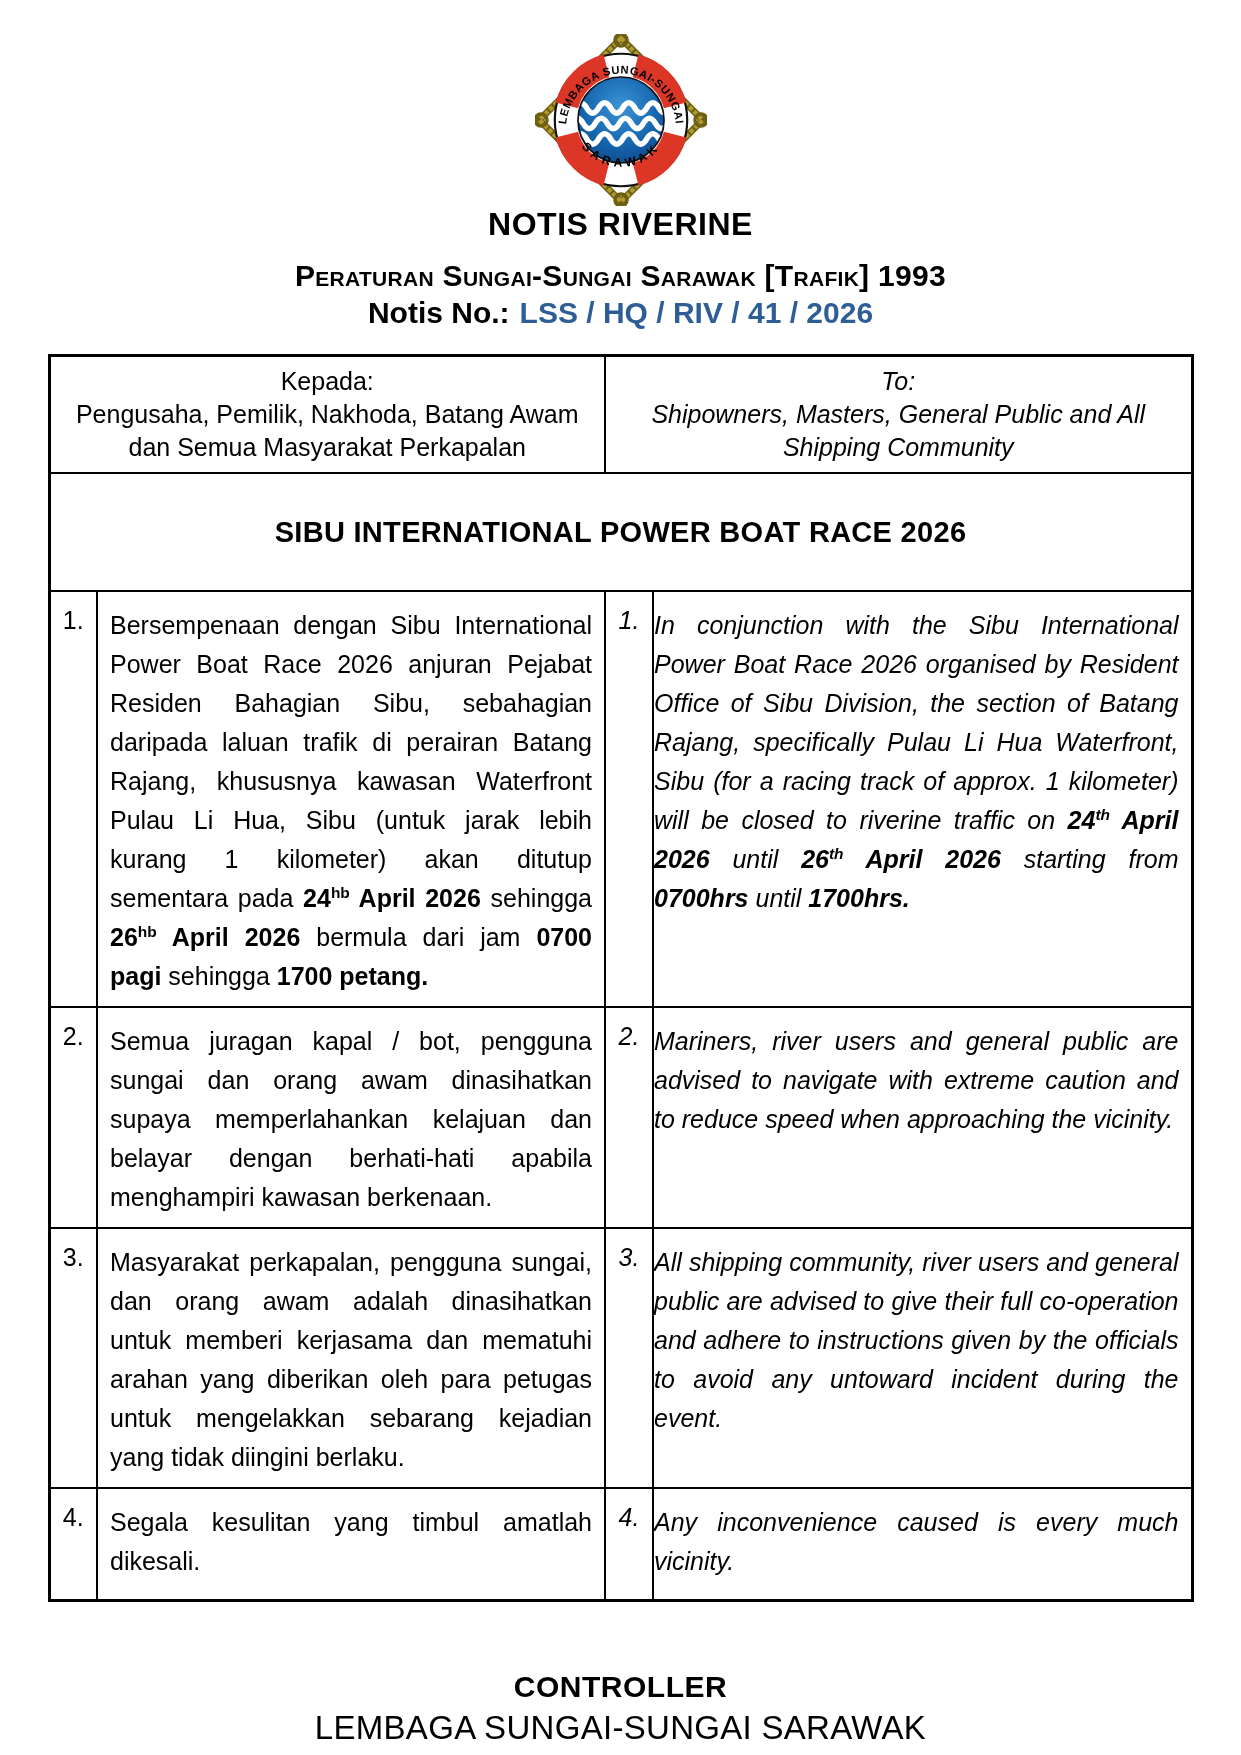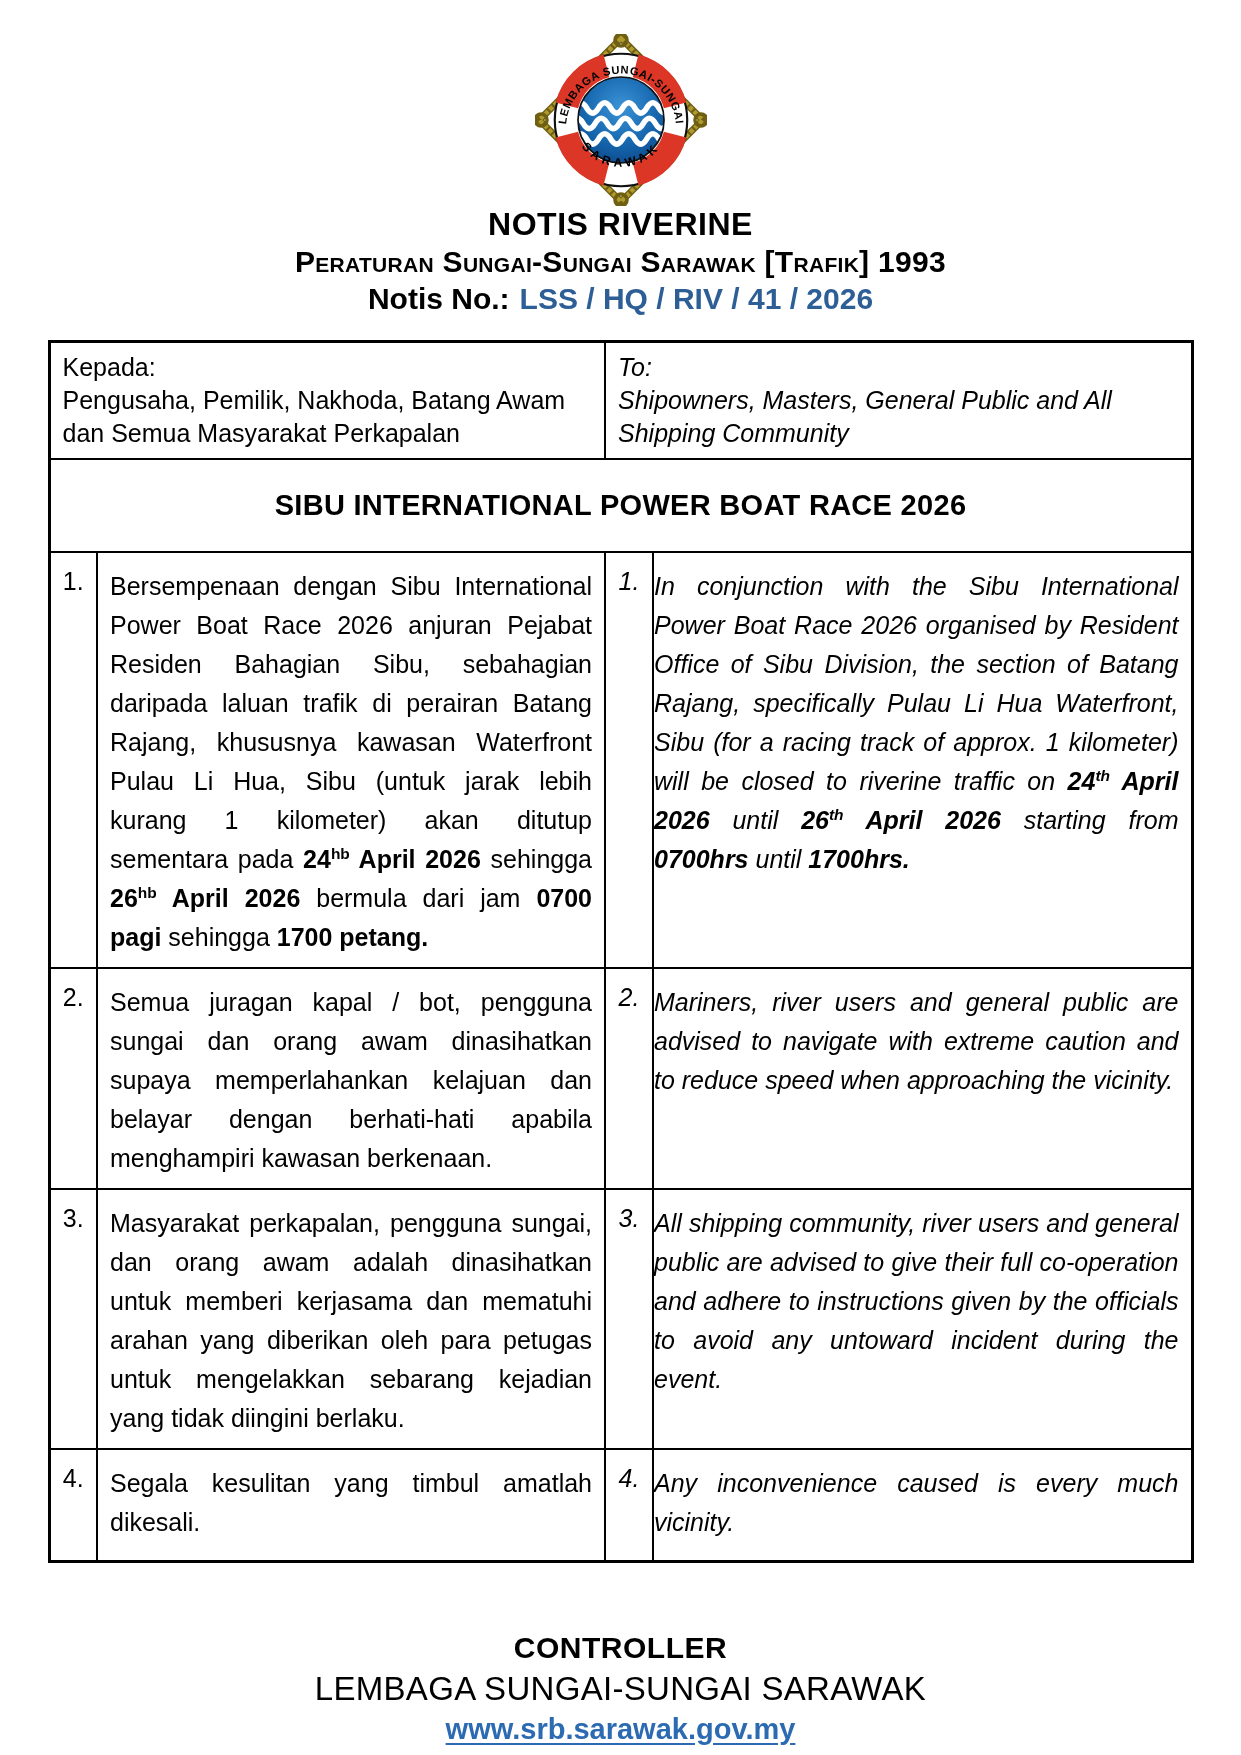--- a/index.html
+++ b/index.html
@@ -7,31 +7,31 @@
   .page {
     width: 1241px; height: 1755px; background: #ffffff; margin: 0 auto;
     font-family: "Liberation Sans", sans-serif; color: #000; position: relative;
     overflow: hidden;
   }
   .logo-wrap { padding-top: 34px; display: flex; justify-content: center; }
   .logo-wrap svg { display: block; }
   svg text { font-family: "Liberation Sans", sans-serif; }
 
   .doc-title { text-align: center; font-size: 32px; font-weight: bold; letter-spacing: 0.5px; }
-  .doc-subtitle { text-align: center; font-size: 30px; font-weight: bold; font-variant: small-caps; letter-spacing: 0.3px; margin-top: 2px; }
+  .doc-subtitle { text-align: center; font-size: 30px; font-weight: bold; font-variant: small-caps; letter-spacing: 0.3px; margin-top: 16px; }
   .notice-no { text-align: center; font-size: 30px; font-weight: bold; margin-top: 3px; }
   .notice-no .num-value { color: #2d5f96; margin-left: 10px; }
 
   table.notice { border-collapse: collapse; margin: 24px auto 0 auto; width: 1143px; table-layout: fixed; }
   table.notice, table.notice td { border: 2px solid #000; }
   table.notice { border-width: 3px; }
-  td { vertical-align: top; }
+  td { vertical-align: top; text-align: center; }
 
   .rhead  { height: 98px; }
-  .rsubject { height: 93px; }
+  .rsubject { height: 118px; }
   .rh1 { height: 385px; }
   .rh2 { height: 206px; }
   .rh3 { height: 236px; }
   .rh4 { height: 112px; }
 
   .addr { padding: 8px 12px; font-size: 25px; line-height: 33px; }
   .addr .addr-label { display: block; }
   .addr.en { font-style: italic; }
 
   .subject-cell { text-align: center; vertical-align: middle; font-size: 29px; font-weight: bold; letter-spacing: 0.3px; }

